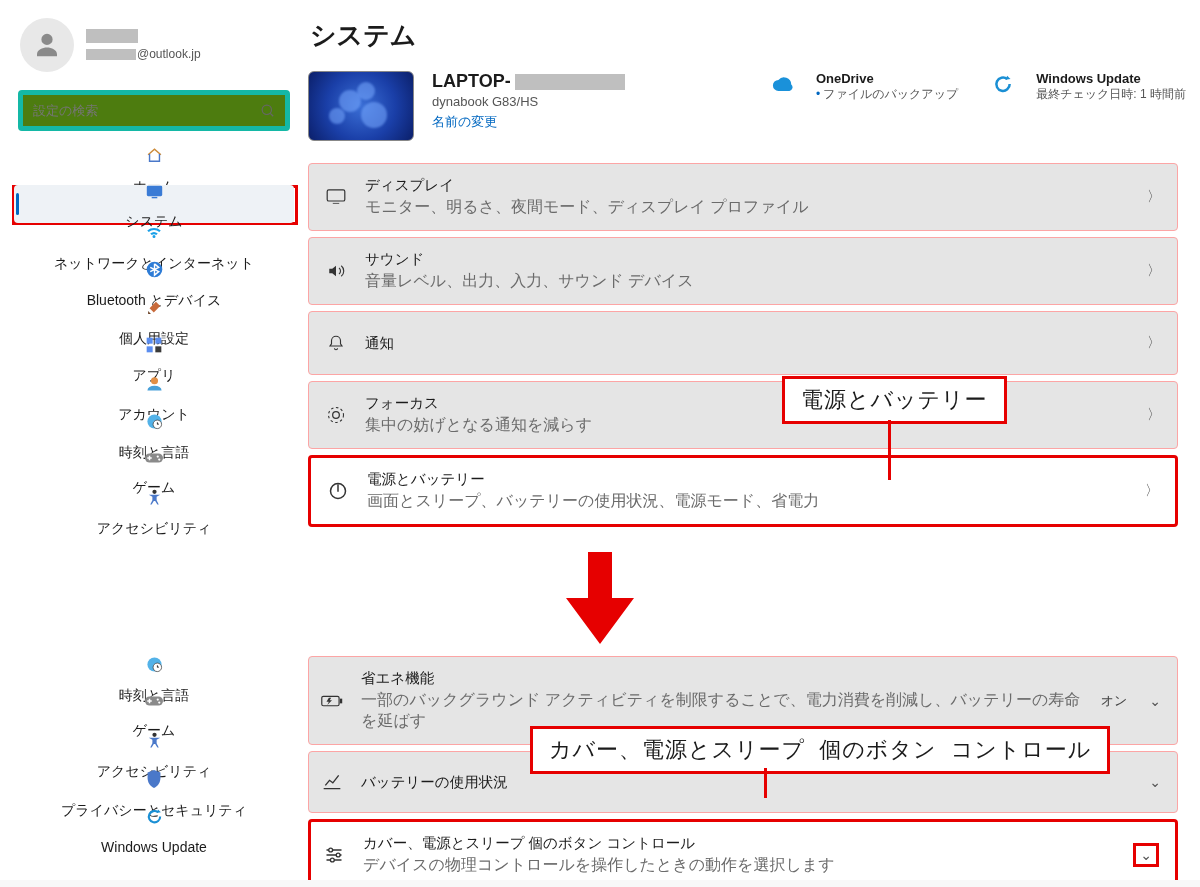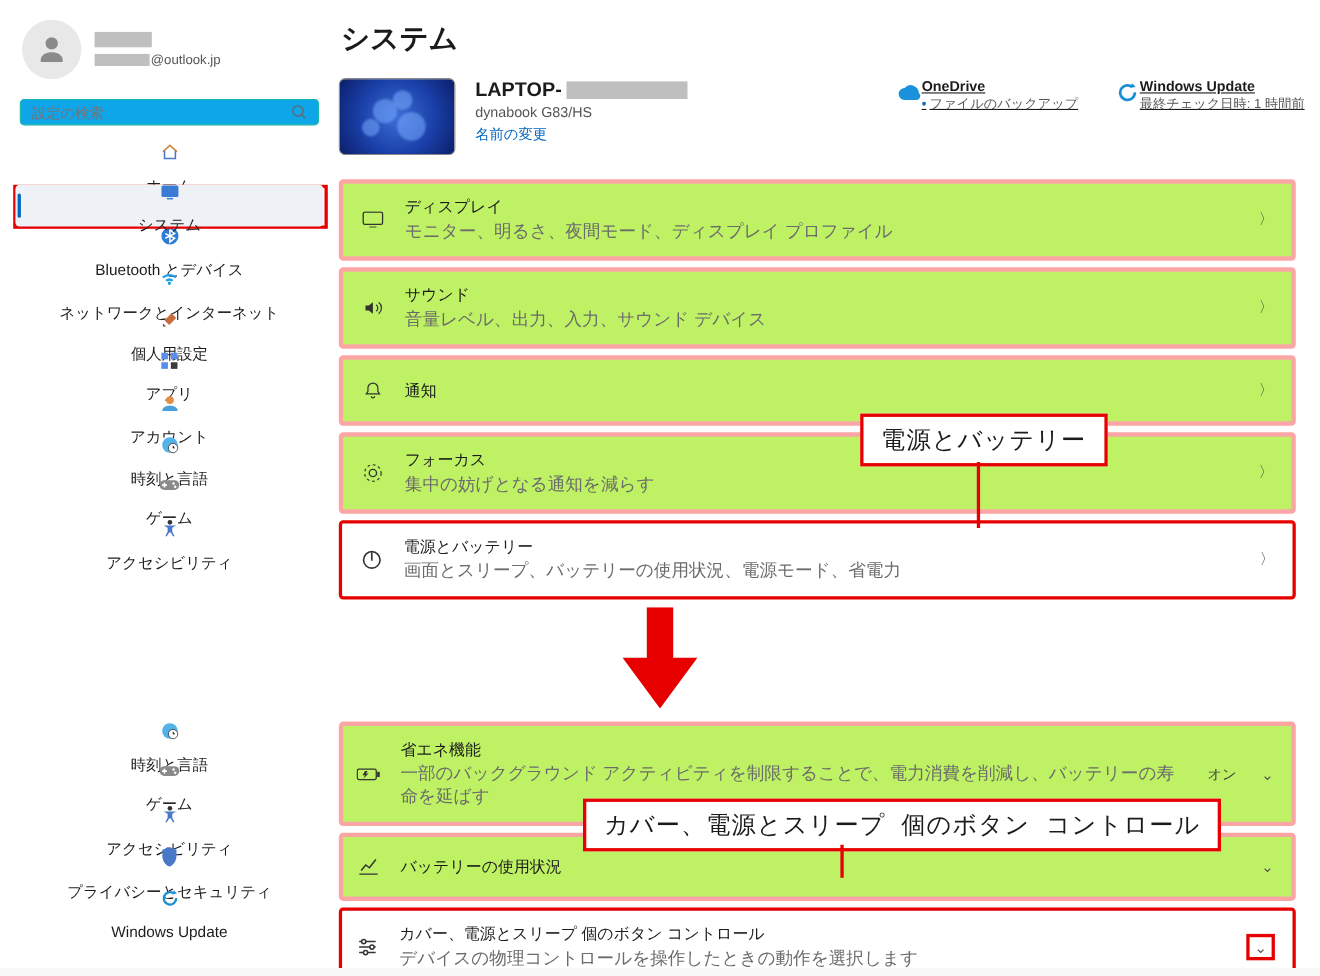--- a/index.html
+++ b/index.html
@@ -20,22 +20,22 @@
   .avatar {
     width:54px; height:54px; border-radius:50%;
     background:#e8e8e8; display:flex; align-items:center; justify-content:center;
   }
   .acct-name { display:block; height:14px; width:52px; background:#bfbfbf; margin-bottom:3px;}
   .acct-email { font-size:12px; color:#555; }
   .email-mask { display:inline-block; width:50px; height:11px; background:#bfbfbf; vertical-align:middle; margin-right:1px;}
 
   .search {
     margin: 4px 4px 16px 4px;
-    height:24px; border:1px solid #14b8a6; border-radius:4px;
-    display:flex; align-items:center; padding:0 10px; background:#0ea5e9;
+    height:41px; border:5px solid #14b8a6; border-radius:4px;
+    display:flex; align-items:center; padding:0 10px; background:#4d7c0f;
   }
   .search input { flex:1; border:none; outline:none; font-size:13px; background:transparent; }
   .search .sicon { color:#666; font-size:14px; }
 
   .nav { position:relative; }
   .nav-frame {
     position:absolute; left:-2px; top:38px; width:286px; height:40px;
     border:3px solid #e60000; pointer-events:none;
   }
   .nav-item {
@@ -63,30 +63,30 @@
   .bloom { position:absolute; border-radius:50%; background:rgba(120,170,255,.55); filter:blur(1px);}
   .b1{width:22px;height:22px;left:30px;top:18px;} .b2{width:18px;height:18px;left:48px;top:10px;}
   .b3{width:26px;height:26px;left:52px;top:30px;} .b4{width:16px;height:16px;left:20px;top:36px;}
   .device-info { font-size:13px; }
   .dev-name { font-size:18px; font-weight:600; display:flex; align-items:center; gap:4px;}
   .dev-mask { display:inline-block; width:110px; height:16px; background:#bfbfbf;}
   .dev-sub { color:#555; margin:2px 0 4px 0;}
   .dev-link { color:#0067c0; font-size:13px; }
 
   .cloud-row { margin-left:auto; display:flex; gap:34px; align-items:flex-start; }
-  .cloud-item { display:flex; gap:0; align-items:flex-start;text-decoration:underline; }
+  .cloud-item { display:flex; gap:22px; align-items:flex-start; }
   .cloud-icon { width:22px; height:22px; display:flex; align-items:center; justify-content:center; margin-top:2px;}
   .cloud-title { font-size:13px; font-weight:600; }
   .cloud-sub { font-size:12px; color:#555; }
   .bullet { color:#0067c0; margin-right:3px;}
 
   
   .rows { display:flex; flex-direction:column; gap:6px; padding-right:8px;}
   .row {
-    background:#bef264; border:4px solid #fca5a5; border-radius:4px;
+    background:#e5e5e5; border:1px solid #fca5a5; border-radius:4px;
     display:flex; align-items:center; padding:12px 16px; min-height:64px;
     gap:18px; cursor:pointer;
   }
   .row .ricon { width:22px; display:flex; align-items:center; justify-content:center; color:#333; font-size:18px;}
   .row .rtext { flex:1; }
   .row .rtitle { font-size:14.5px; }
   .row .rsub { font-size:16px; color:#6b6b6b; margin-top:2px; }
   .row .chev { color:#555; font-size:14px; }
   .row.hl { border:3px solid #e60000; background:#fff; }
 
@@ -163,34 +163,34 @@
           <span class="nav-icon">
               <svg width="17" height="14" viewBox="0 0 24 20">
                 <rect x="1" y="1" width="22" height="15" rx="2" fill="#3a7bd5"></rect>
                 <rect x="8" y="17" width="8" height="2" fill="#3a7bd5"></rect>
               </svg>
             </span>
           <span>システム</span>
         </div>
         <div class="nav-item">
           <span class="nav-icon">
+              <svg width="18" height="18" viewBox="0 0 24 24">
+                <path fill="#1aa0e8" d="M12 20a2 2 0 1 0 0-4 2 2 0 0 0 0 4Zm-5-6a8 8 0 0 1 10 0l-2 2a5 5 0 0 0-6 0Zm-4-4a14 14 0 0 1 18 0l-2 2a11 11 0 0 0-14 0Z"></path>
+              </svg>
+            </span>
+          <span>ネットワークとインターネット</span>
+        </div>
+        <div class="nav-item">
+          <span class="nav-icon">
               <svg width="17" height="17" viewBox="0 0 24 24">
                 <circle cx="12" cy="12" r="11" fill="#2e7cd6"></circle>
                 <path fill="none" stroke="#fff" stroke-width="2" d="M12 4v16l6-5-12-6m0 6 12-6-6-5"></path>
               </svg>
             </span>
           <span>Bluetooth とデバイス</span>
-        </div>
-        <div class="nav-item">
-          <span class="nav-icon">
-              <svg width="18" height="18" viewBox="0 0 24 24">
-                <path fill="#1aa0e8" d="M12 20a2 2 0 1 0 0-4 2 2 0 0 0 0 4Zm-5-6a8 8 0 0 1 10 0l-2 2a5 5 0 0 0-6 0Zm-4-4a14 14 0 0 1 18 0l-2 2a11 11 0 0 0-14 0Z"></path>
-              </svg>
-            </span>
-          <span>ネットワークとインターネット</span>
         </div>
         <div class="nav-item">
           <span class="nav-icon">
               <svg width="17" height="17" viewBox="0 0 24 24">
                 <path fill="#c86a3a" d="m14 4 6 6-9 9-6-6Z"></path>
                 <path fill="#6b4226" d="M3 21h4l-4-4Z"></path>
               </svg>
             </span>
           <span>個人用設定</span>
         </div>

